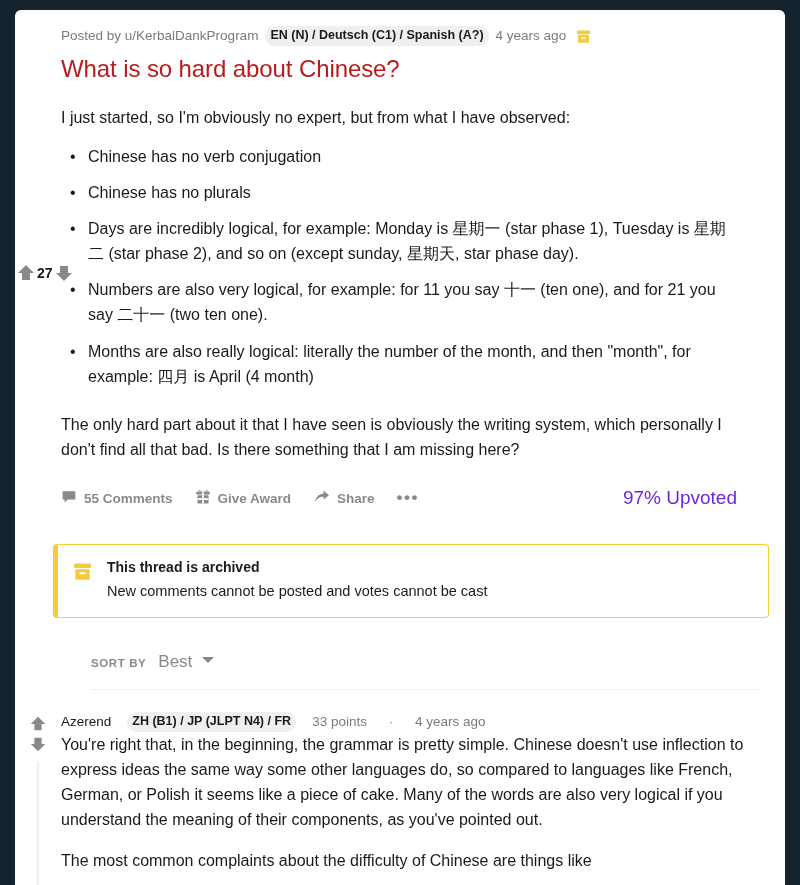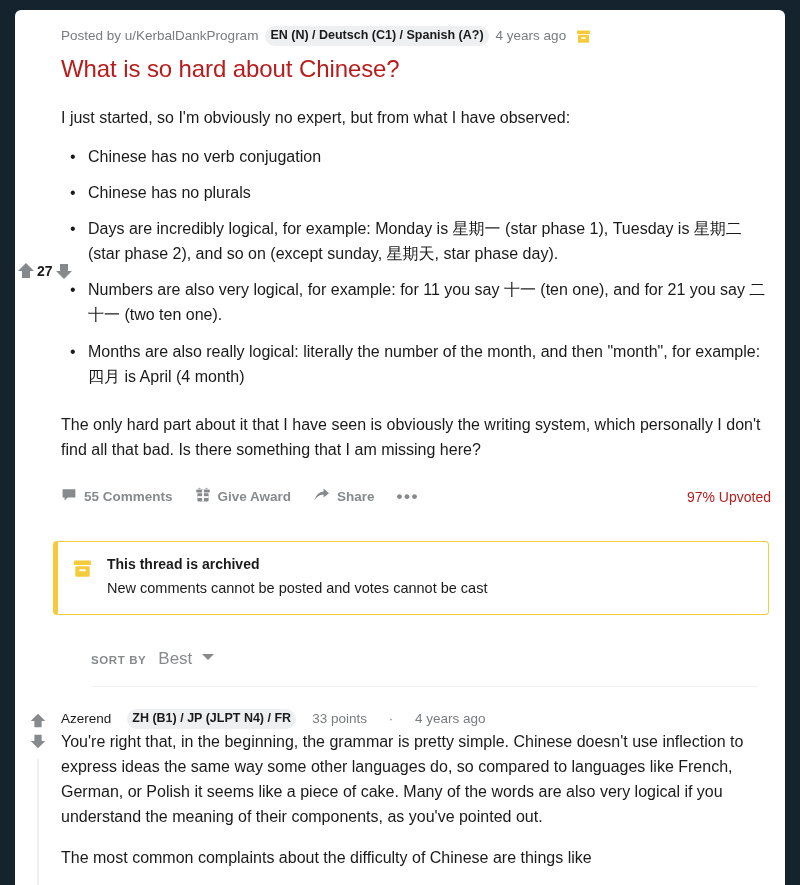--- a/index.html
+++ b/index.html
@@ -47,21 +47,21 @@
   .arrow svg { display:block; }
   .score {
     font-size: 14px;
     font-weight: bold;
     color: #1a1a1b;
     line-height: 20px;
     margin: 1px 0;
   }
   .post-body {
     flex: 1;
-    padding-right: 14px;
+    padding-right: 48px;
   }
 
   .post-meta {
     font-size: 13.5px;
     color: #787c7e;
     line-height: 20px;
     display: flex;
     align-items: center;
     flex-wrap: wrap;
     gap: 0;
@@ -142,22 +142,22 @@
   .action-dots {
     font-size: 17px;
     letter-spacing: 1.5px;
     line-height: 10px;
     cursor: pointer;
     color: #878a8c;
   }
   .upvoted-pct {
     margin-left: auto;
     font-weight: normal;
-    color: #b91c1c;
-    font-size: 14px;
+    color: #6d28d9;
+    font-size: 19px;
   }
 
   
   .archive-banner {
     margin: 35px 16px 0 38px;
     border: 1px solid #f4cf3a;
     border-left: 5px solid #f5cb3c;
     border-radius: 4px;
     display: flex;
     align-items: flex-start;

